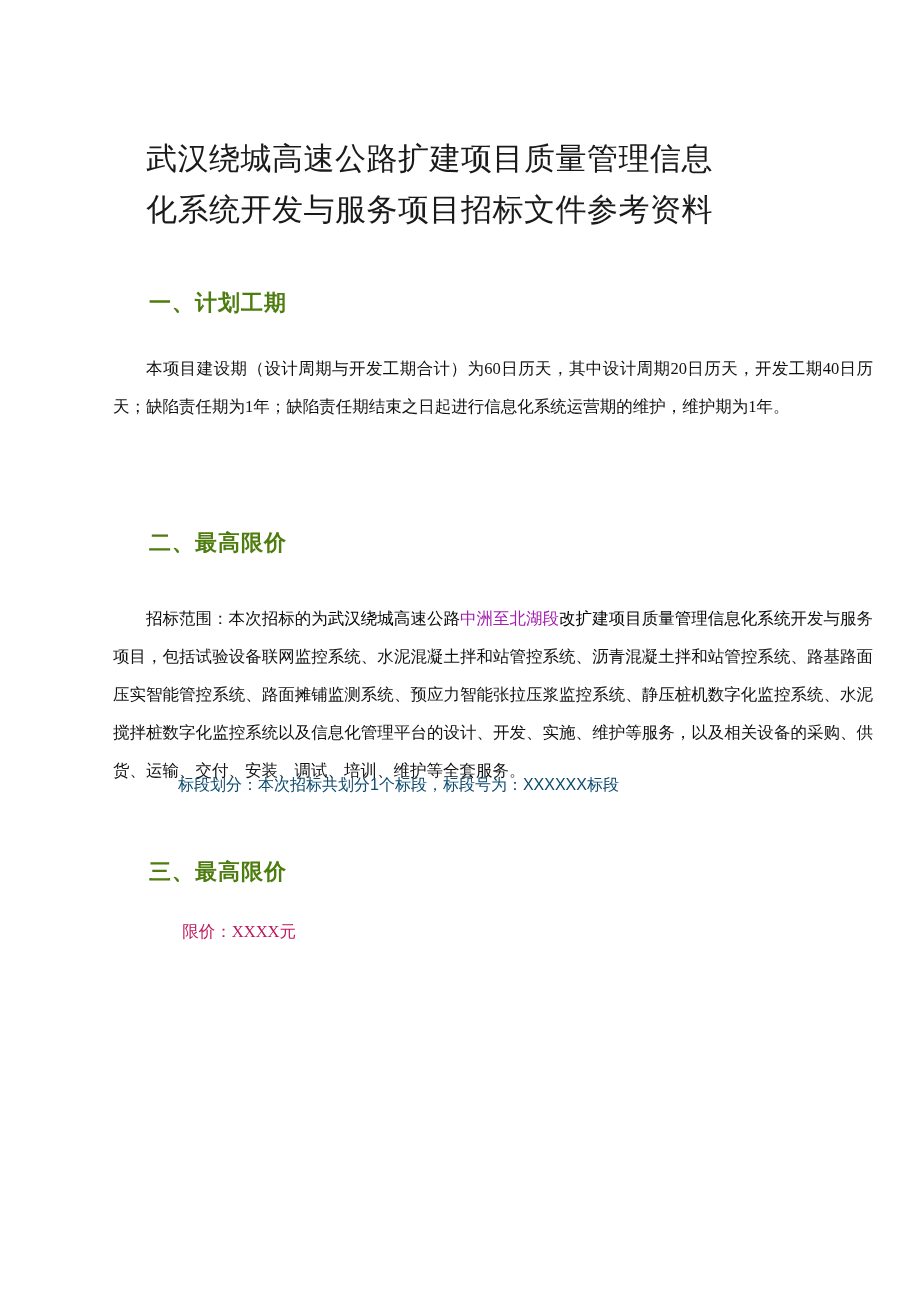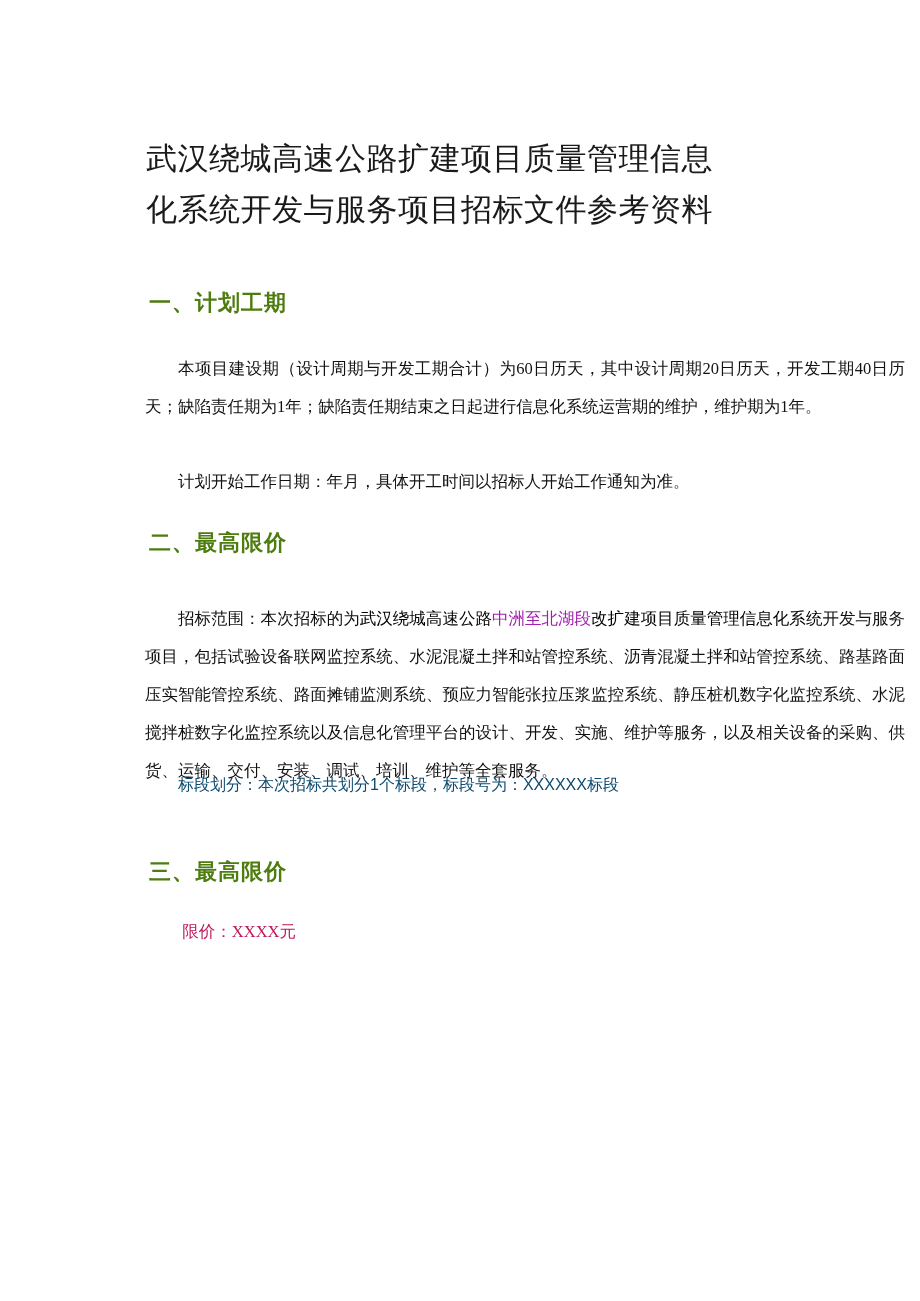--- a/index.html
+++ b/index.html
@@ -60,21 +60,21 @@
     position: absolute;
     left: 97px;
     width: 760px;
     font-family: "Liberation Serif", "DejaVu Serif", serif;
     font-size: 16.5px;
     line-height: 38px;
     text-align: justify;
     text-justify: inter-ideograph;
     color: #111111;
   }
-  .body-p.indent { text-indent: 2em; margin-left: 32px; }
+  .body-p.indent { text-indent: 2em; }
 
   #p1  { top: 350px; }
   #p2  { top: 463px; }
   #p3  { top: 600px; }
 
   
   .hei-line {
     position: absolute;
     left: 130px;
     width: 740px;
@@ -109,21 +109,20 @@
 
 <div class="page">
 
   <div class="doc-title">武汉绕城高速公路扩建项目质量管理信息
 化系统开发与服务项目招标文件参考资料</div>
 
   <div class="sec-heading" id="h1">一、计划工期</div>
 
   <div class="body-p indent" id="p1">本项目建设期（设计周期与开发工期合计）为60日历天，其中设计周期20日历天，开发工期40日历天；缺陷责任期为1年；缺陷责任期结束之日起进行信息化系统运营期的维护，维护期为1年。</div>
 
-  <div class="body-p indent" id="p2">计划开始工作日期：年月，具体开工时间以招标人开始工作通知为准。</div>
 
   <div class="sec-heading" id="h2">二、最高限价</div>
 
   <div class="body-p indent" id="p3"><span>招标范围：本次招标的为</span><span class="olive">武汉绕城高速公路</span><span class="olive-light">中洲至北湖段</span><span class="olive">改扩建项目质量管理信息化系统</span><span>开发与服务项目，包括试验设备联网监控系统、水泥混凝土拌和站管控系统、沥青混凝土拌和站管控系统、路基路面压实智能管控系统、路面摊铺监测系统、预应力智能张拉压浆监控系统、静压桩机数字化监控系统、水泥搅拌桩数字化监控系统以及信息化管理平台的设计、开发、实施、维护等服务，以及相关设备的采购、供货、运输、交付、安装、调试、培训、维护等全套服务。</span></div>
 
   <div class="hei-line" id="hl1">标段划分：本次招标共划分1个标段，标段号为：XXXXXX标段</div>
 
 
   <div class="sec-heading" id="h3">三、最高限价</div>
 

